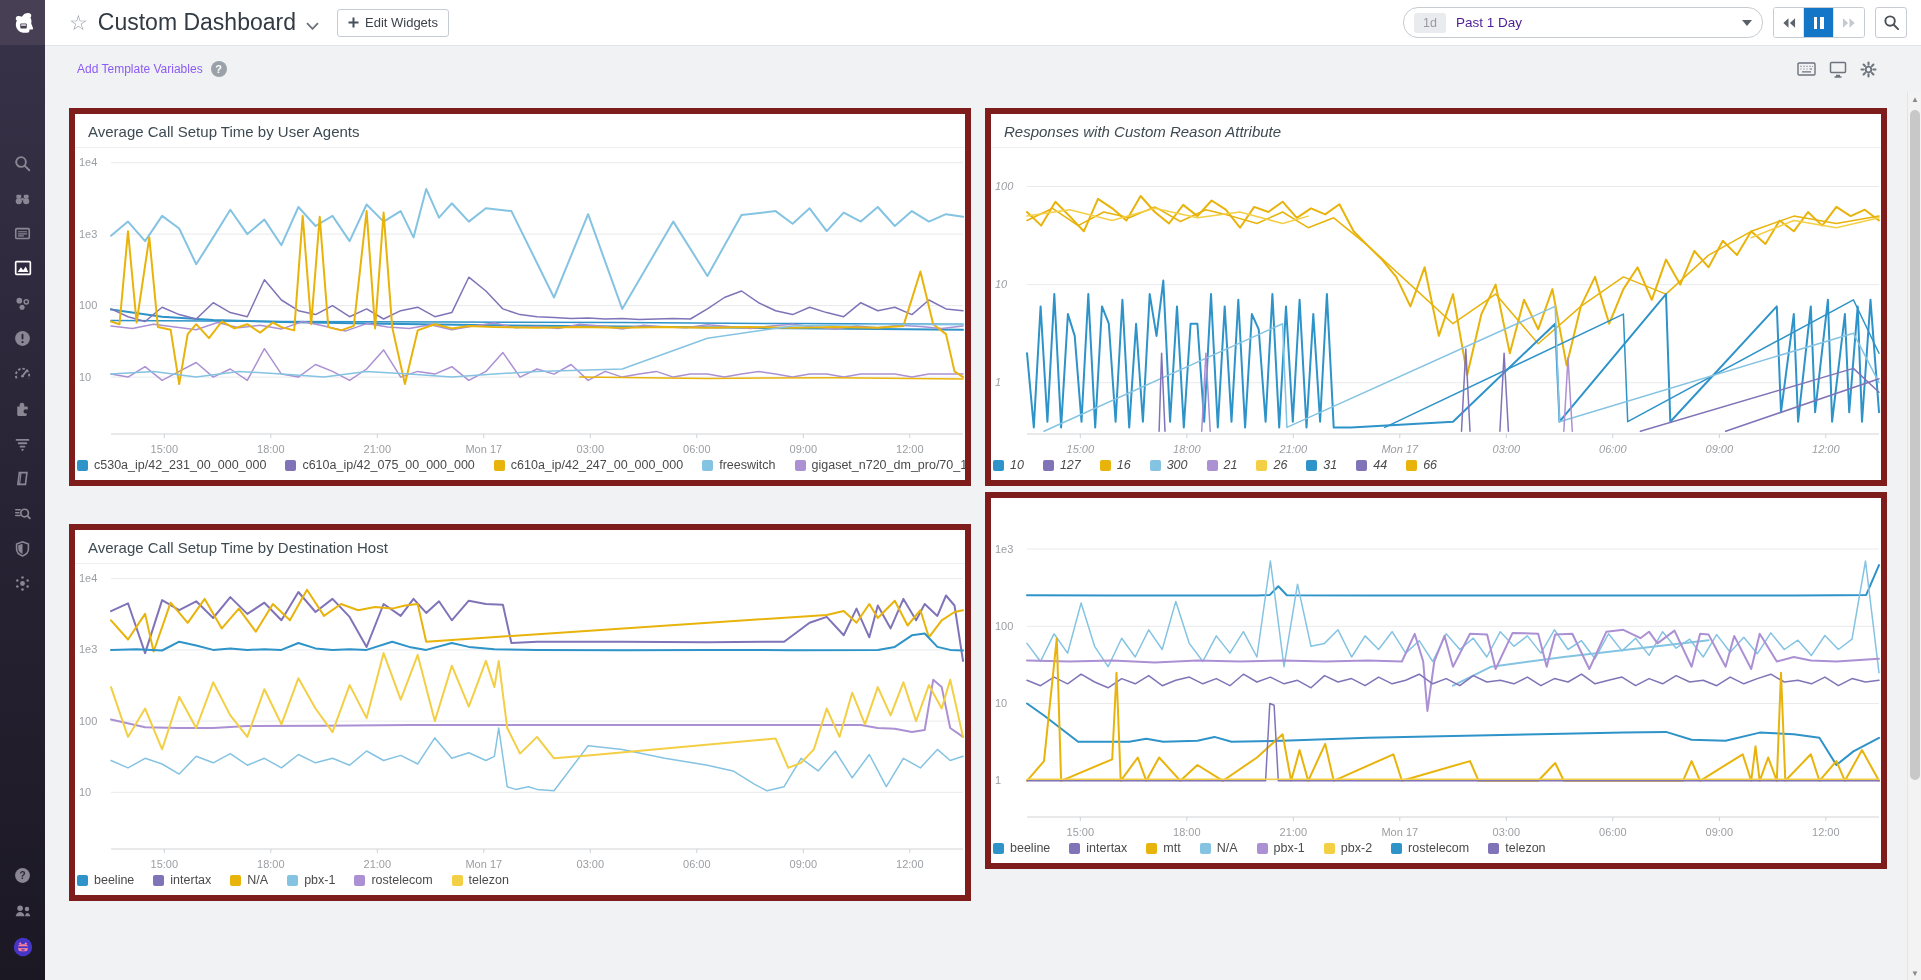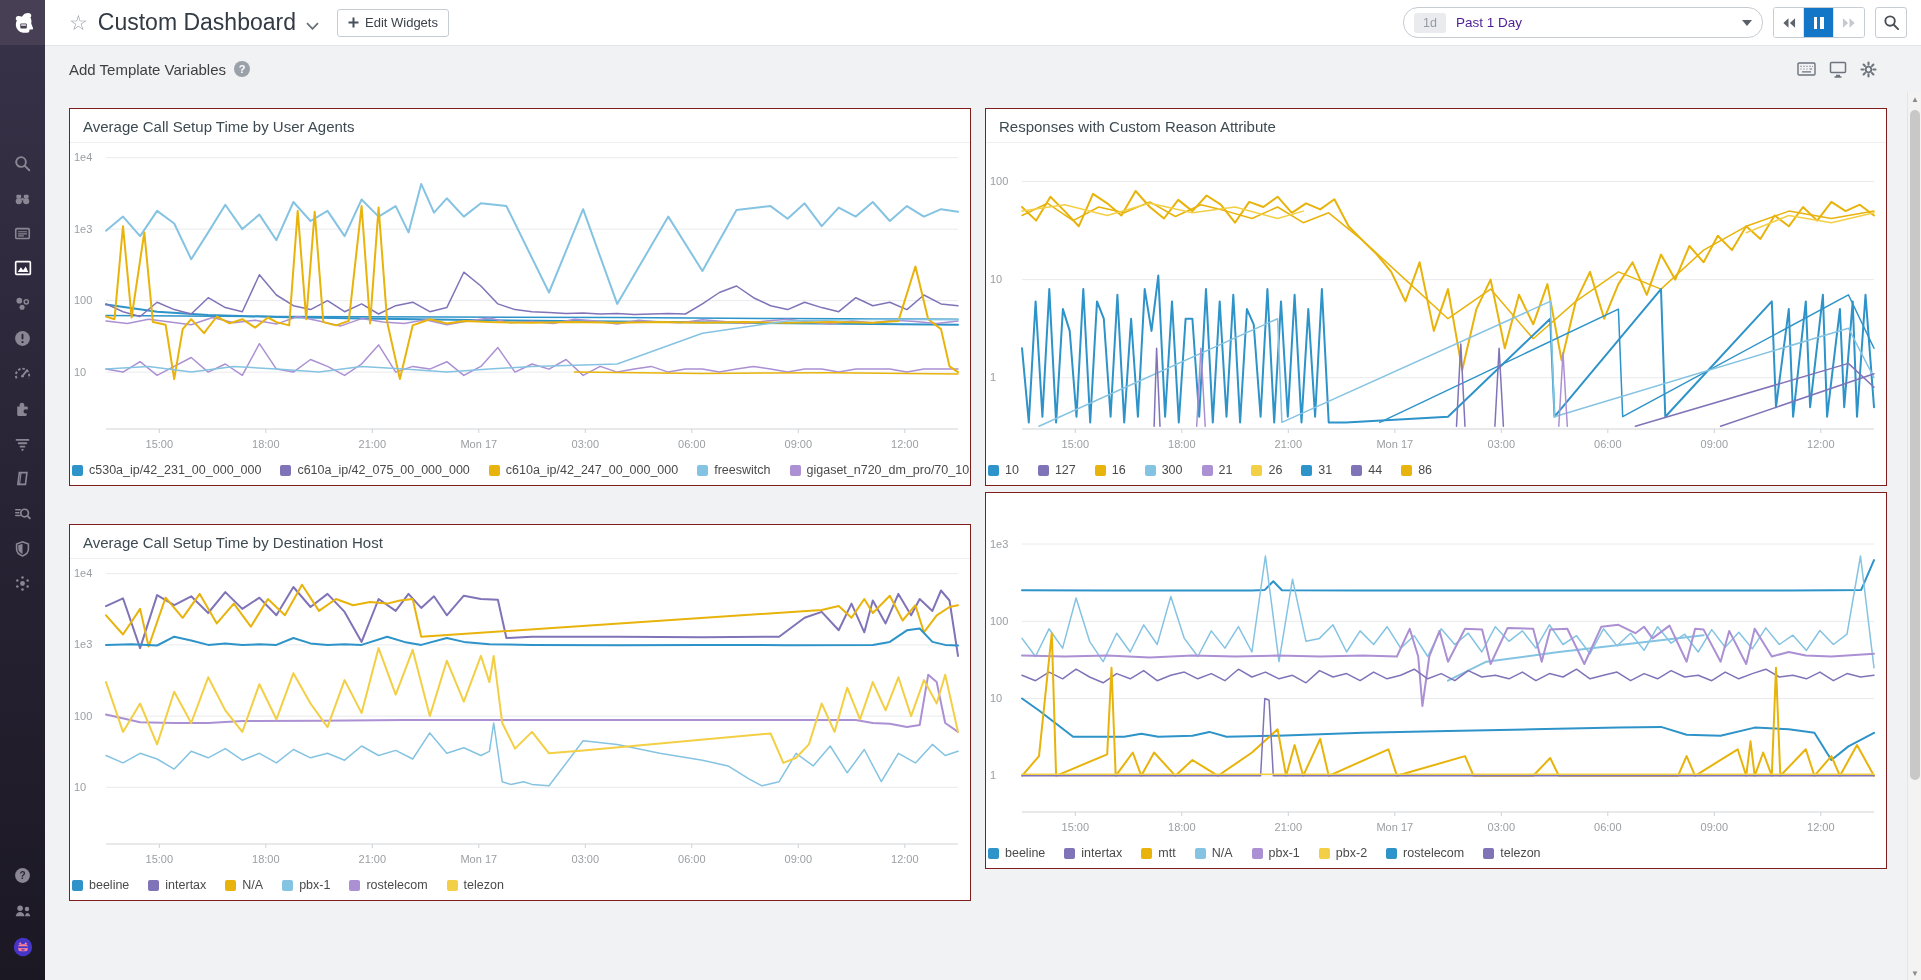--- a/index.html
+++ b/index.html
@@ -34,30 +34,30 @@
   .nav-group { display:flex; border:1px solid #c6ccd2; border-radius:3px; overflow:hidden; height:31px; }
   .nav-btn { width:30px; height:100%; display:flex; align-items:center; justify-content:center; background:#fff; cursor:pointer; border-right:1px solid #dfe3e7; }
   .nav-btn:last-child { border-right:none; }
   .nav-btn.active-blue { background:#1476c6; }
   .pause-bars { display:flex; gap:3px; }
   .pause-bars i { display:block; width:3.5px; height:12px; background:#fff; }
   .search-btn { width:32px; height:31px; border:1px solid #c6ccd2; border-radius:3px; background:#fff; display:flex; align-items:center; justify-content:center; cursor:pointer; }
 
   
   .row2 { position:absolute; left:45px; top:47px; width:1862px; height:44px; display:flex; align-items:center; padding:0 16px 0 24px; }
-  .tpl-link { color:#404040; font-size:15px; cursor:pointer; }
+  .tpl-link { color:#8b5cf6; font-size:12px; cursor:pointer;margin-left:8px; }
   .help-dot { display:inline-flex; width:16px; height:16px; border-radius:50%; background:#9aa1a9; color:#fff; font-size:11px; font-weight:bold;
     align-items:center; justify-content:center; margin-left:8px; cursor:pointer; }
   .row2-icons { margin-left:auto; display:flex; align-items:center; gap:13px; margin-right:14px; }
   .mini-icon { color:#6d747d; cursor:pointer; display:flex; }
 
   
-  .panel { position:absolute; background:#fff; border:1px solid #7f1d1d; }
+  .panel { position:absolute; background:#fff; border:6px solid #7f1d1d; }
   #panel0 { left:69px; top:108px; width:902px; height:378px; }
-  #panel1 { left:985px; top:108px; width:902px; height:378px; }
+  #panel1 { left:985px; top:108px; width:902px; height:378px;font-style:italic; }
   #panel2 { left:69px; top:492px; width:902px; height:377px;margin-top:32px; }
   #panel3 { left:985px; top:492px; width:902px; height:377px; }
   .panel-title { height:34px; padding:9px 13px 0; font-size:15px; color:#3e4a52; border-bottom:1px solid #edeff1; }
   .plot { position:absolute; top:35px; left:2px; right:2px; bottom:30px; cursor:crosshair; }
   .legend { position:absolute; left:0; right:0; bottom:0; height:30px; display:flex; align-items:center; gap:19px; padding:0 2px; overflow:hidden; }
   .legend-item { display:flex; align-items:center; gap:6px; font-size:12.5px; color:#4a4a4a; cursor:pointer; white-space:nowrap; }
   .legend-swatch { width:11px; height:11px; border-radius:2px; flex:none; }
 
   
   .scrollbar { position:absolute; right:0; top:92px; bottom:0; width:14px; background:#f3f3f3; border-left:1px solid #e4e4e4; z-index:6; }
@@ -399,21 +399,21 @@
       <span class="legend-item">
         <span class="legend-swatch" style="background: rgb(46, 147, 200);"></span>
         <span>31</span>
       </span>
       <span class="legend-item">
         <span class="legend-swatch" style="background: rgb(129, 115, 184);"></span>
         <span>44</span>
       </span>
       <span class="legend-item">
         <span class="legend-swatch" style="background: rgb(232, 179, 11);"></span>
-        <span>86</span>
+        <span>66</span>
       </span>
     </div>
 </div>
 <div class="panel" id="panel2">
   <div class="panel-title">Average Call Setup Time by Destination Host</div>
   <div class="plot"><svg width="896" height="310" font-family="Liberation Sans, sans-serif">
         <line x1="34" y1="13.6" x2="886" y2="13.6" stroke="#e9eaec" stroke-width="1"></line>
         <text x="2" y="17.1" font-size="11" fill="#9b9ea2">1e4</text>
         <line x1="34" y1="84.9" x2="886" y2="84.9" stroke="#e9eaec" stroke-width="1"></line>
         <text x="2" y="88.4" font-size="11" fill="#9b9ea2">1e3</text>

